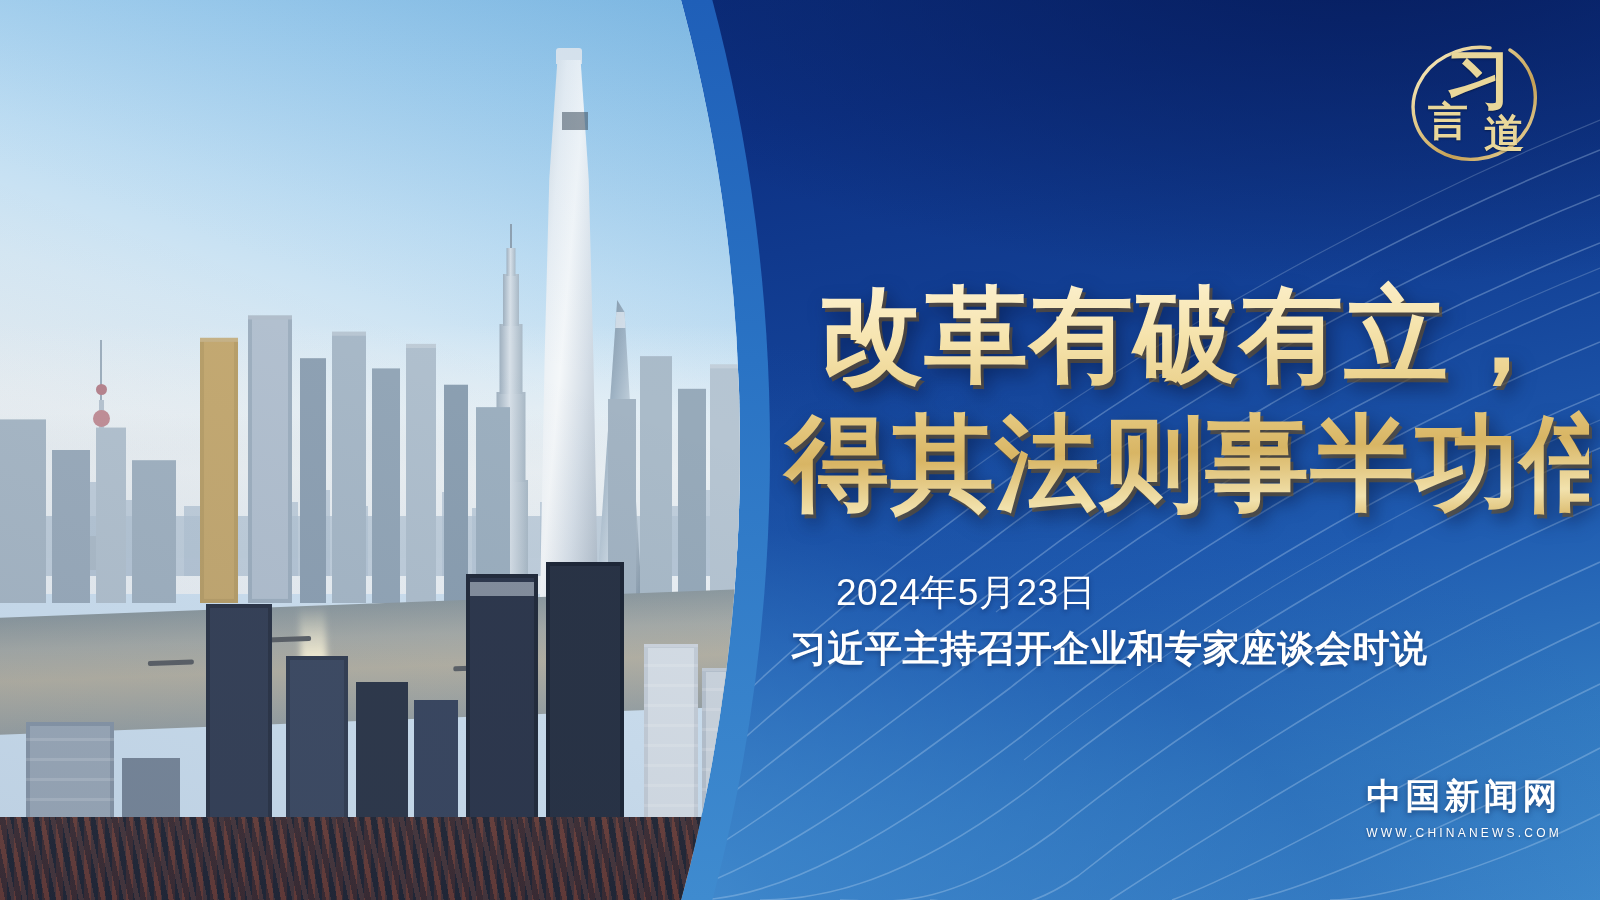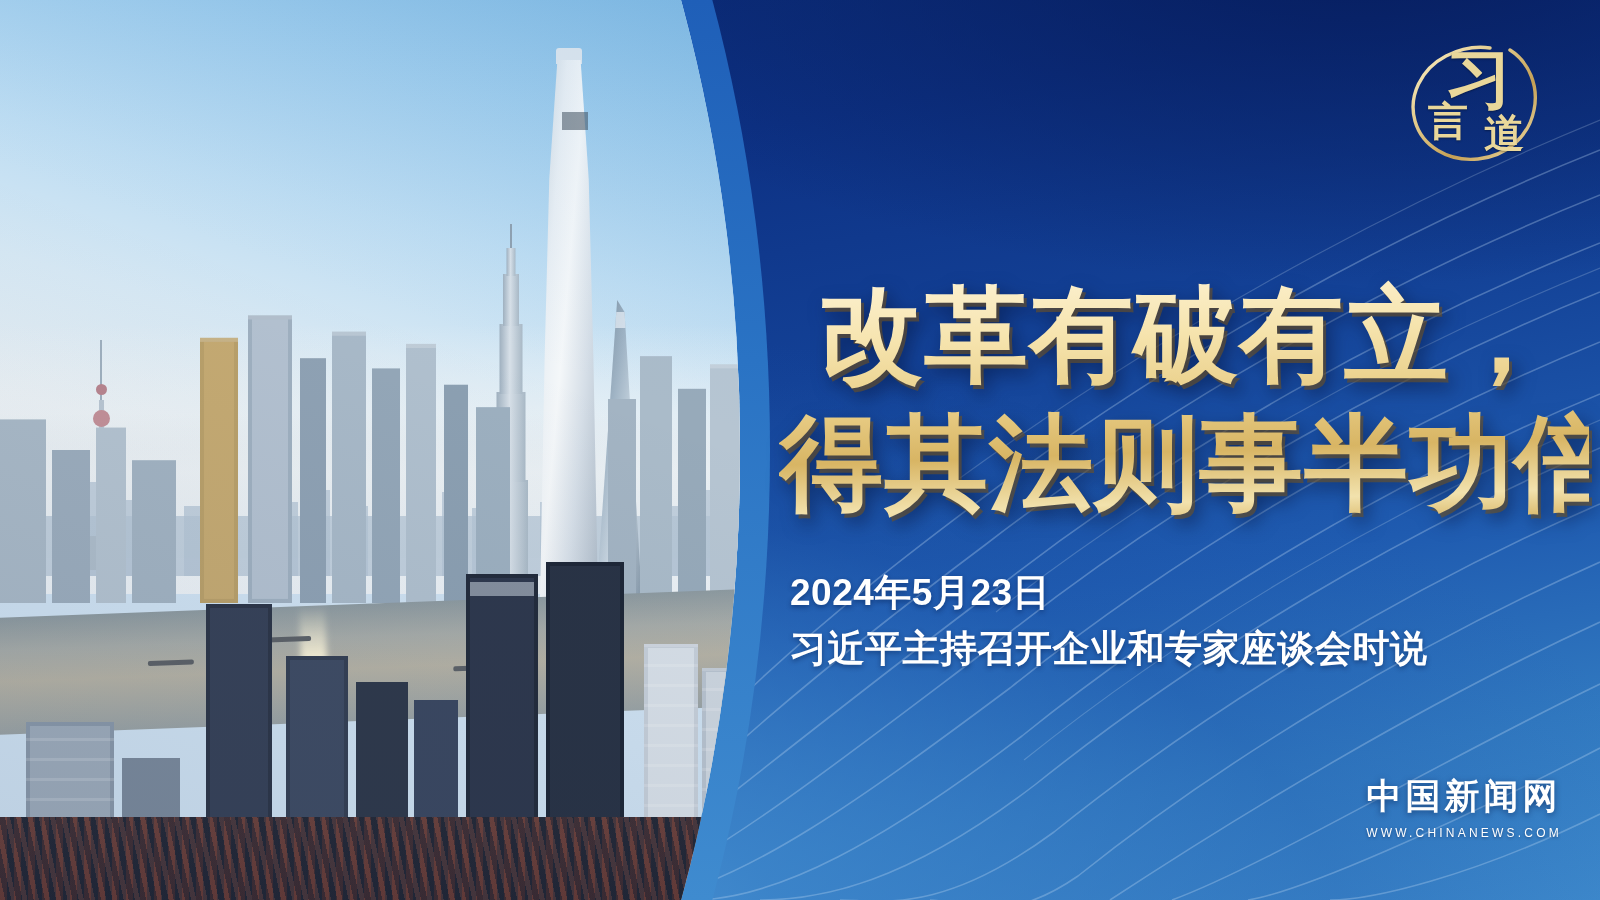--- a/index.html
+++ b/index.html
@@ -128,25 +128,25 @@
     font-size:104px;
     line-height:128px;
     letter-spacing:1px;
     white-space:nowrap;
     background:linear-gradient(178deg,#fdf3d6 0%,#f6e4ae 26%,#e8cd86 50%,#d8b564 68%,#f2e2ad 86%,#cfa74f 100%);
     -webkit-background-clip:text;background-clip:text;
     color:transparent;-webkit-text-fill-color:transparent;
     filter:drop-shadow(3px 4px 0 rgba(120,84,24,.55)) drop-shadow(5px 7px 9px rgba(4,18,58,.55));
   }
   .headline .l{display:block;margin-left:40px;}
-  .headline .l2{margin-left:0;}
+  .headline .l2{margin-left:6px;}
 
   .date{
-    position:absolute;left:790px;top:568px;
-    font-size:37px;font-weight:700;color:#ffffff;
+    position:absolute;left:836px;top:568px;
+    font-size:37px;font-weight:400;color:#ffffff;
     letter-spacing:.5px;white-space:nowrap;
     text-shadow:0 2px 5px rgba(3,20,62,.45);
   }
   .attrib{
     position:absolute;left:790px;top:624px;
     font-size:37px;font-weight:700;color:#ffffff;
     letter-spacing:.5px;white-space:nowrap;
     text-shadow:0 2px 5px rgba(3,20,62,.45);
   }
 

